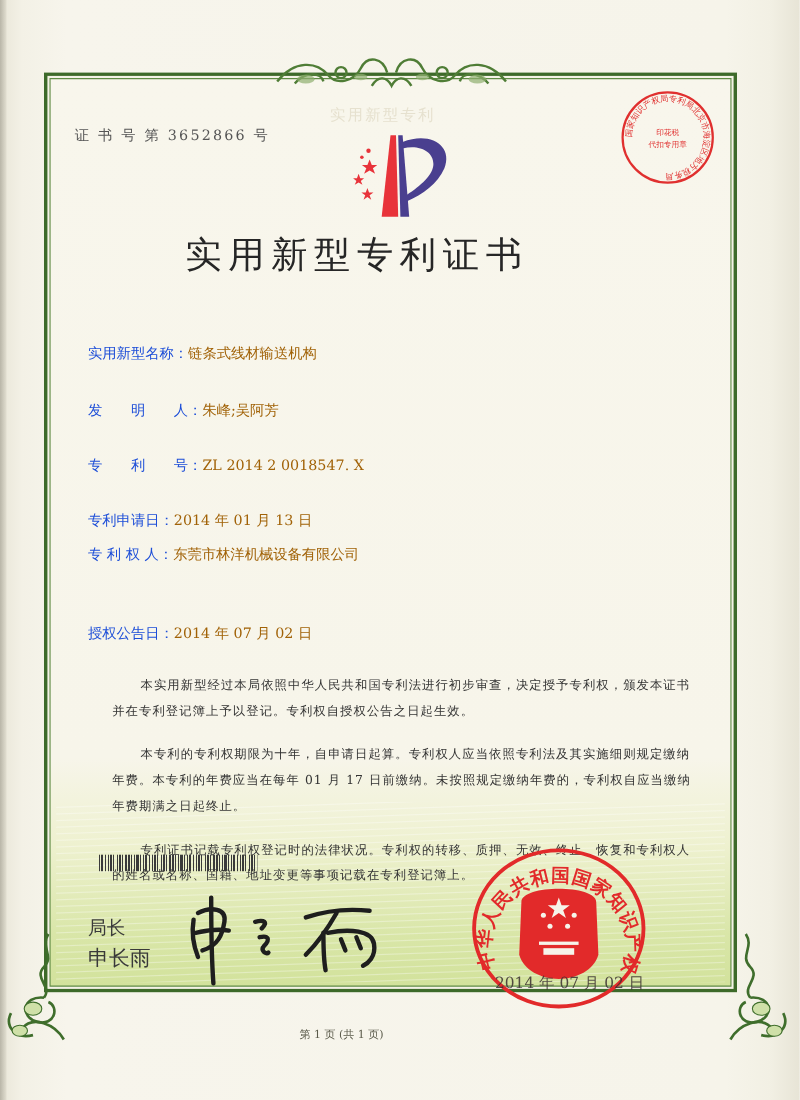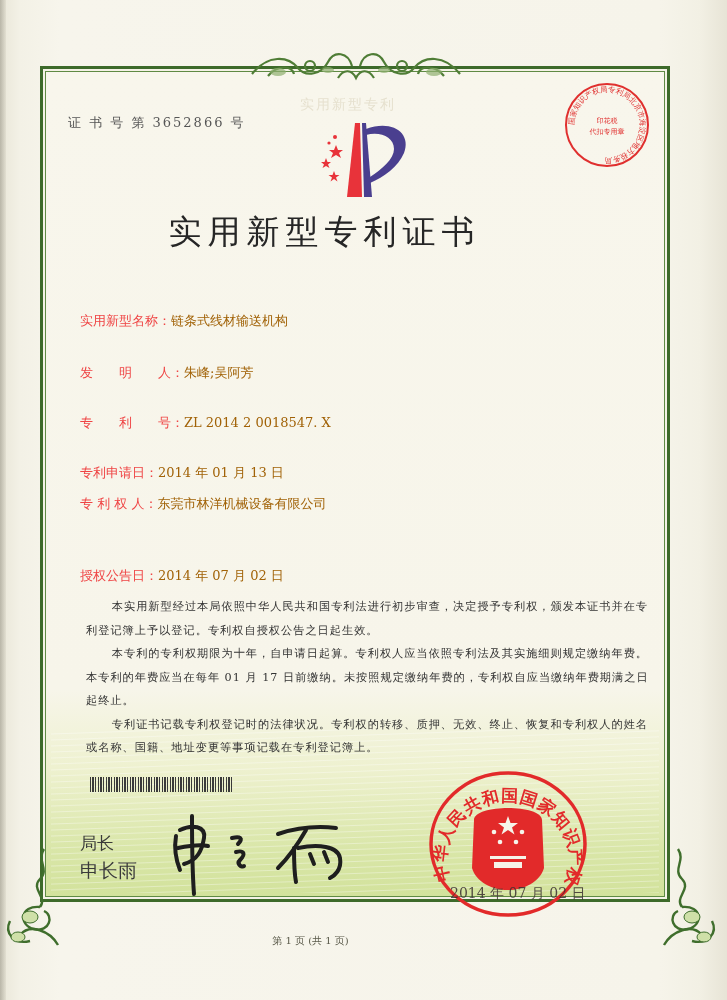--- a/index.html
+++ b/index.html
@@ -46,27 +46,27 @@
   }
   .main-title {
     position: absolute; left: 0; width: 649px; top: 210px; text-align: center;
     font-family: "DejaVu Sans", "Liberation Sans", sans-serif;
     font-size: 33px; letter-spacing: 6px; color: #262626; font-weight: 400;
     padding-left: 0px;
   }
   .field {
     position: absolute; left: 80px; font-size: 13px; color: #333; white-space: nowrap;
   }
-  .field .lbl { color: #ef4444; }
+  .field .lbl { color: #1d4ed8; }
   .field .val { color: #a16207; }
   .body-text {
     position: absolute; left: 86px; top: 595px; width: 565px;
     font-size: 11.2px; line-height: 23.5px; color: #333; letter-spacing: 1px;
   }
-  .body-text p { margin: 0; text-indent: 2.3em; }
+  .body-text p { margin: 16px; text-indent: 2.3em; }
   .barcode {
     position: absolute; left: 90px; top: 777px; width: 144px; height: 15px;
     background: repeating-linear-gradient(90deg, #3a3a3a 0px, #3a3a3a 1px, transparent 1px, transparent 2px, #3a3a3a 2px, #3a3a3a 4px, transparent 4px, transparent 5px, #3a3a3a 5px, #3a3a3a 6px, transparent 6px, transparent 8px);
   }
   .director-title {
     position: absolute; left: 80px; top: 832px; font-size: 17px; color: #3a3a3a;
     font-family: "DejaVu Sans", "Liberation Sans", sans-serif;
   }
   .director-name {
     position: absolute; left: 80px; top: 858px; font-size: 19px; color: #3a3a3a;

